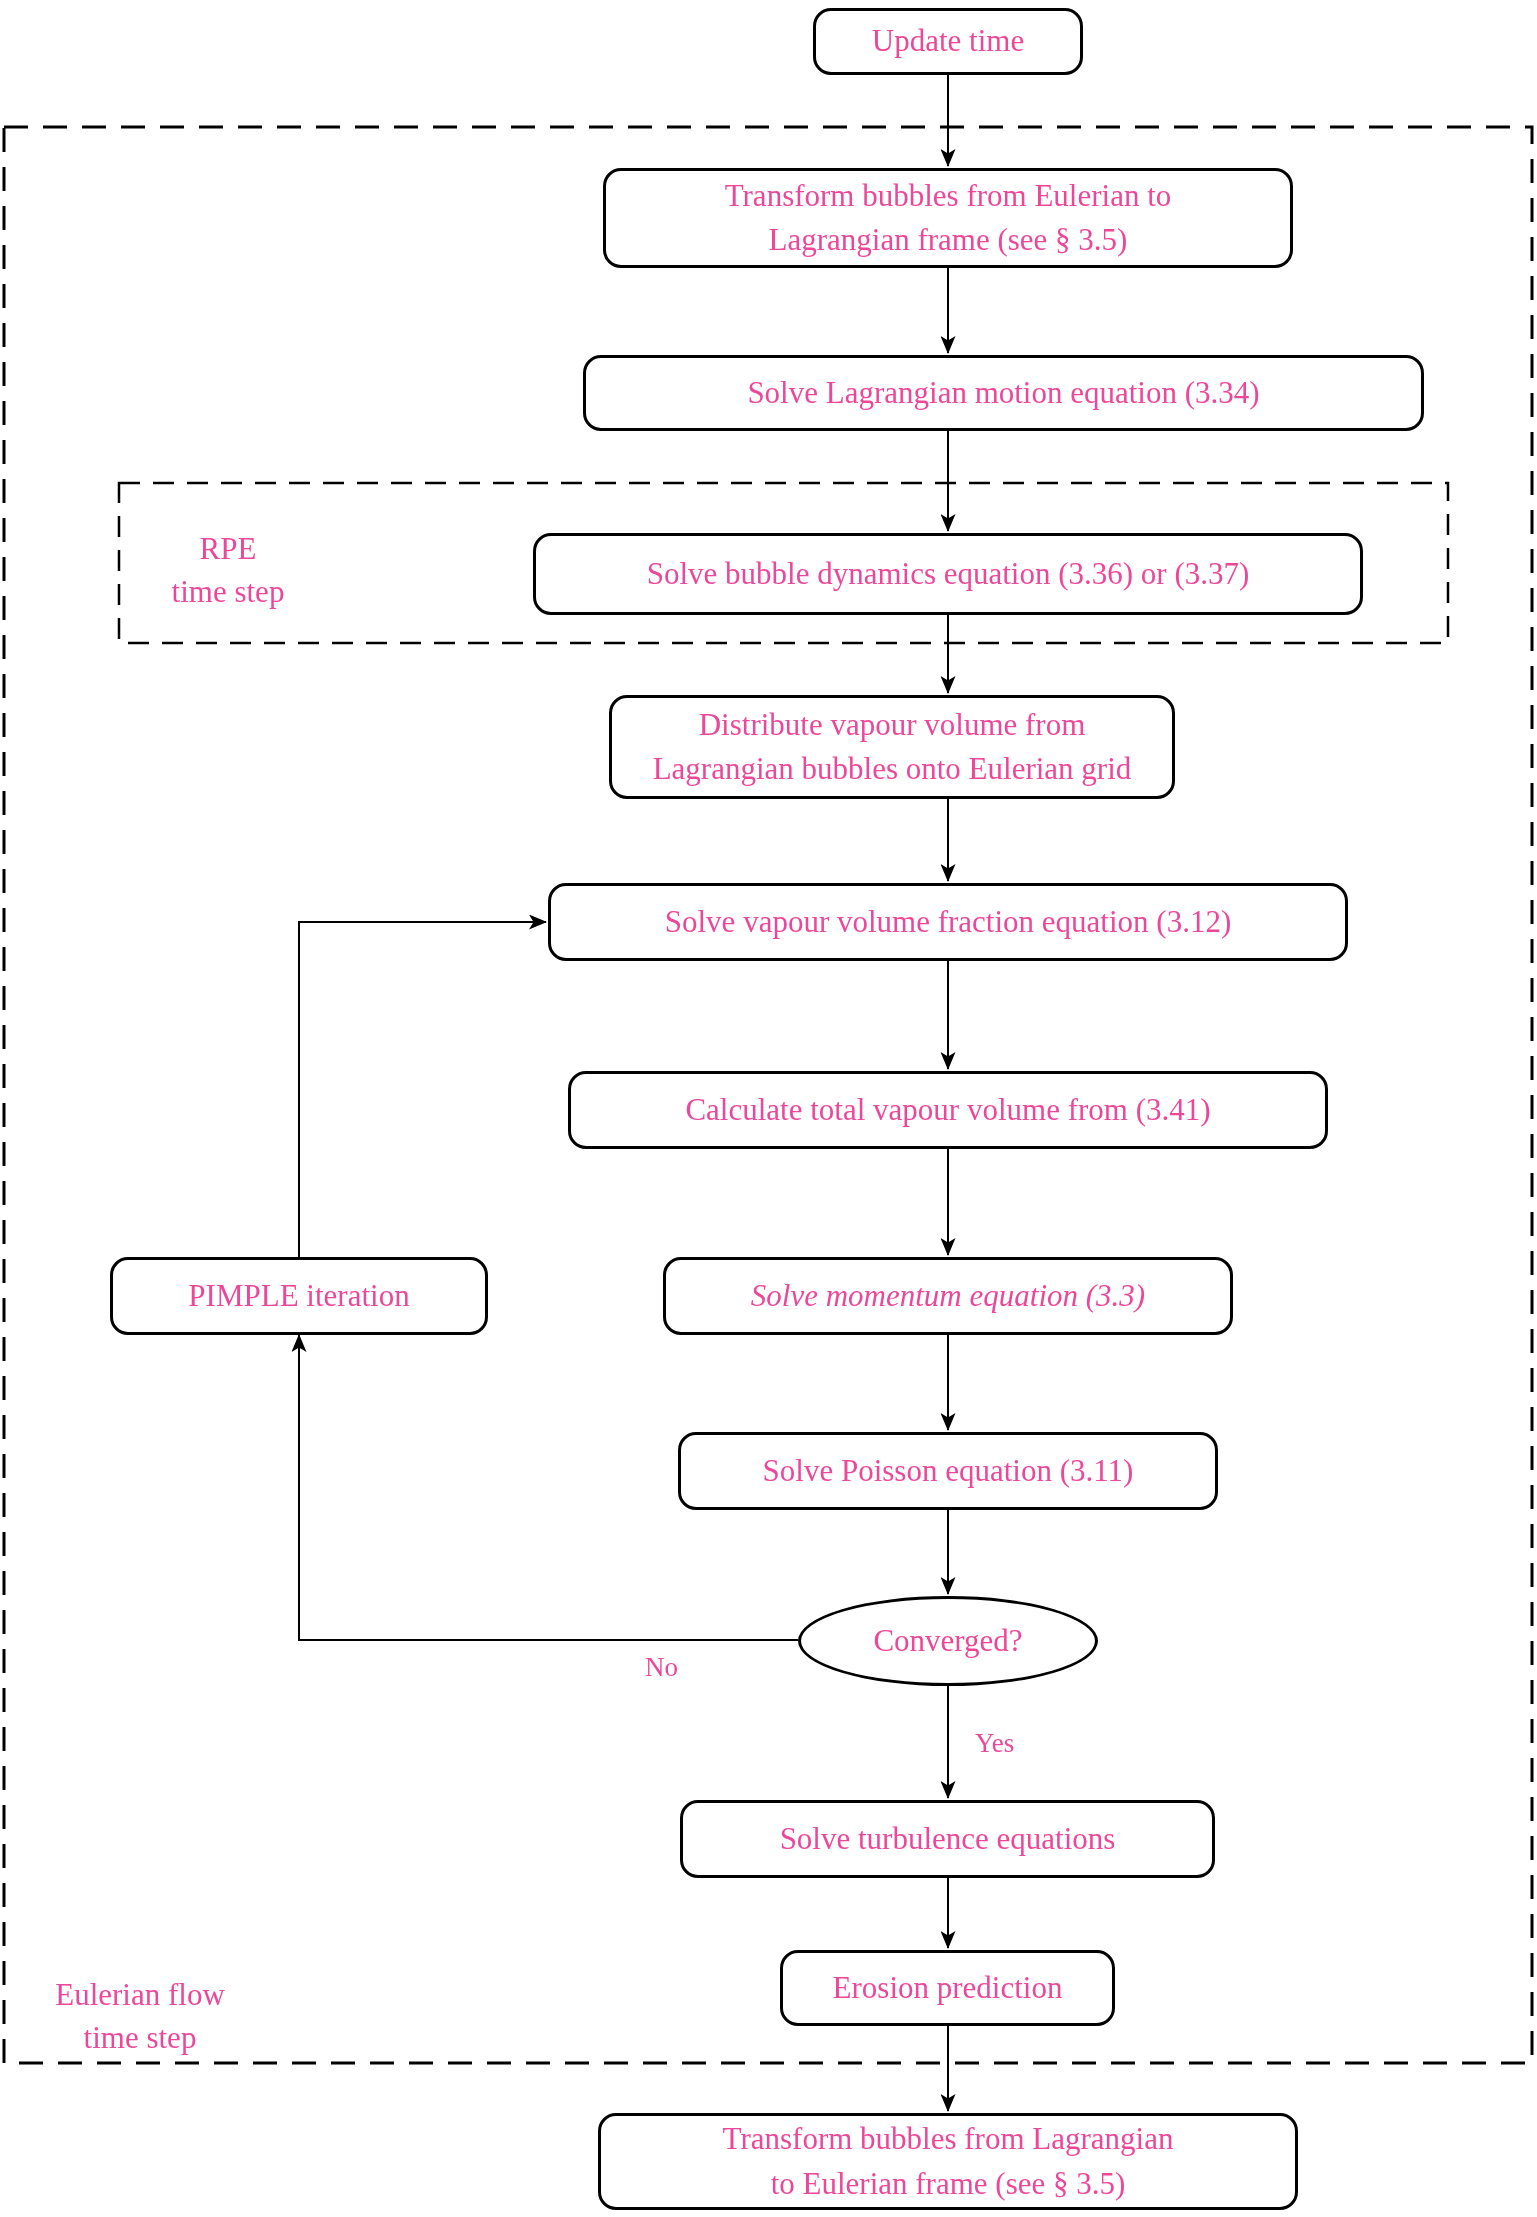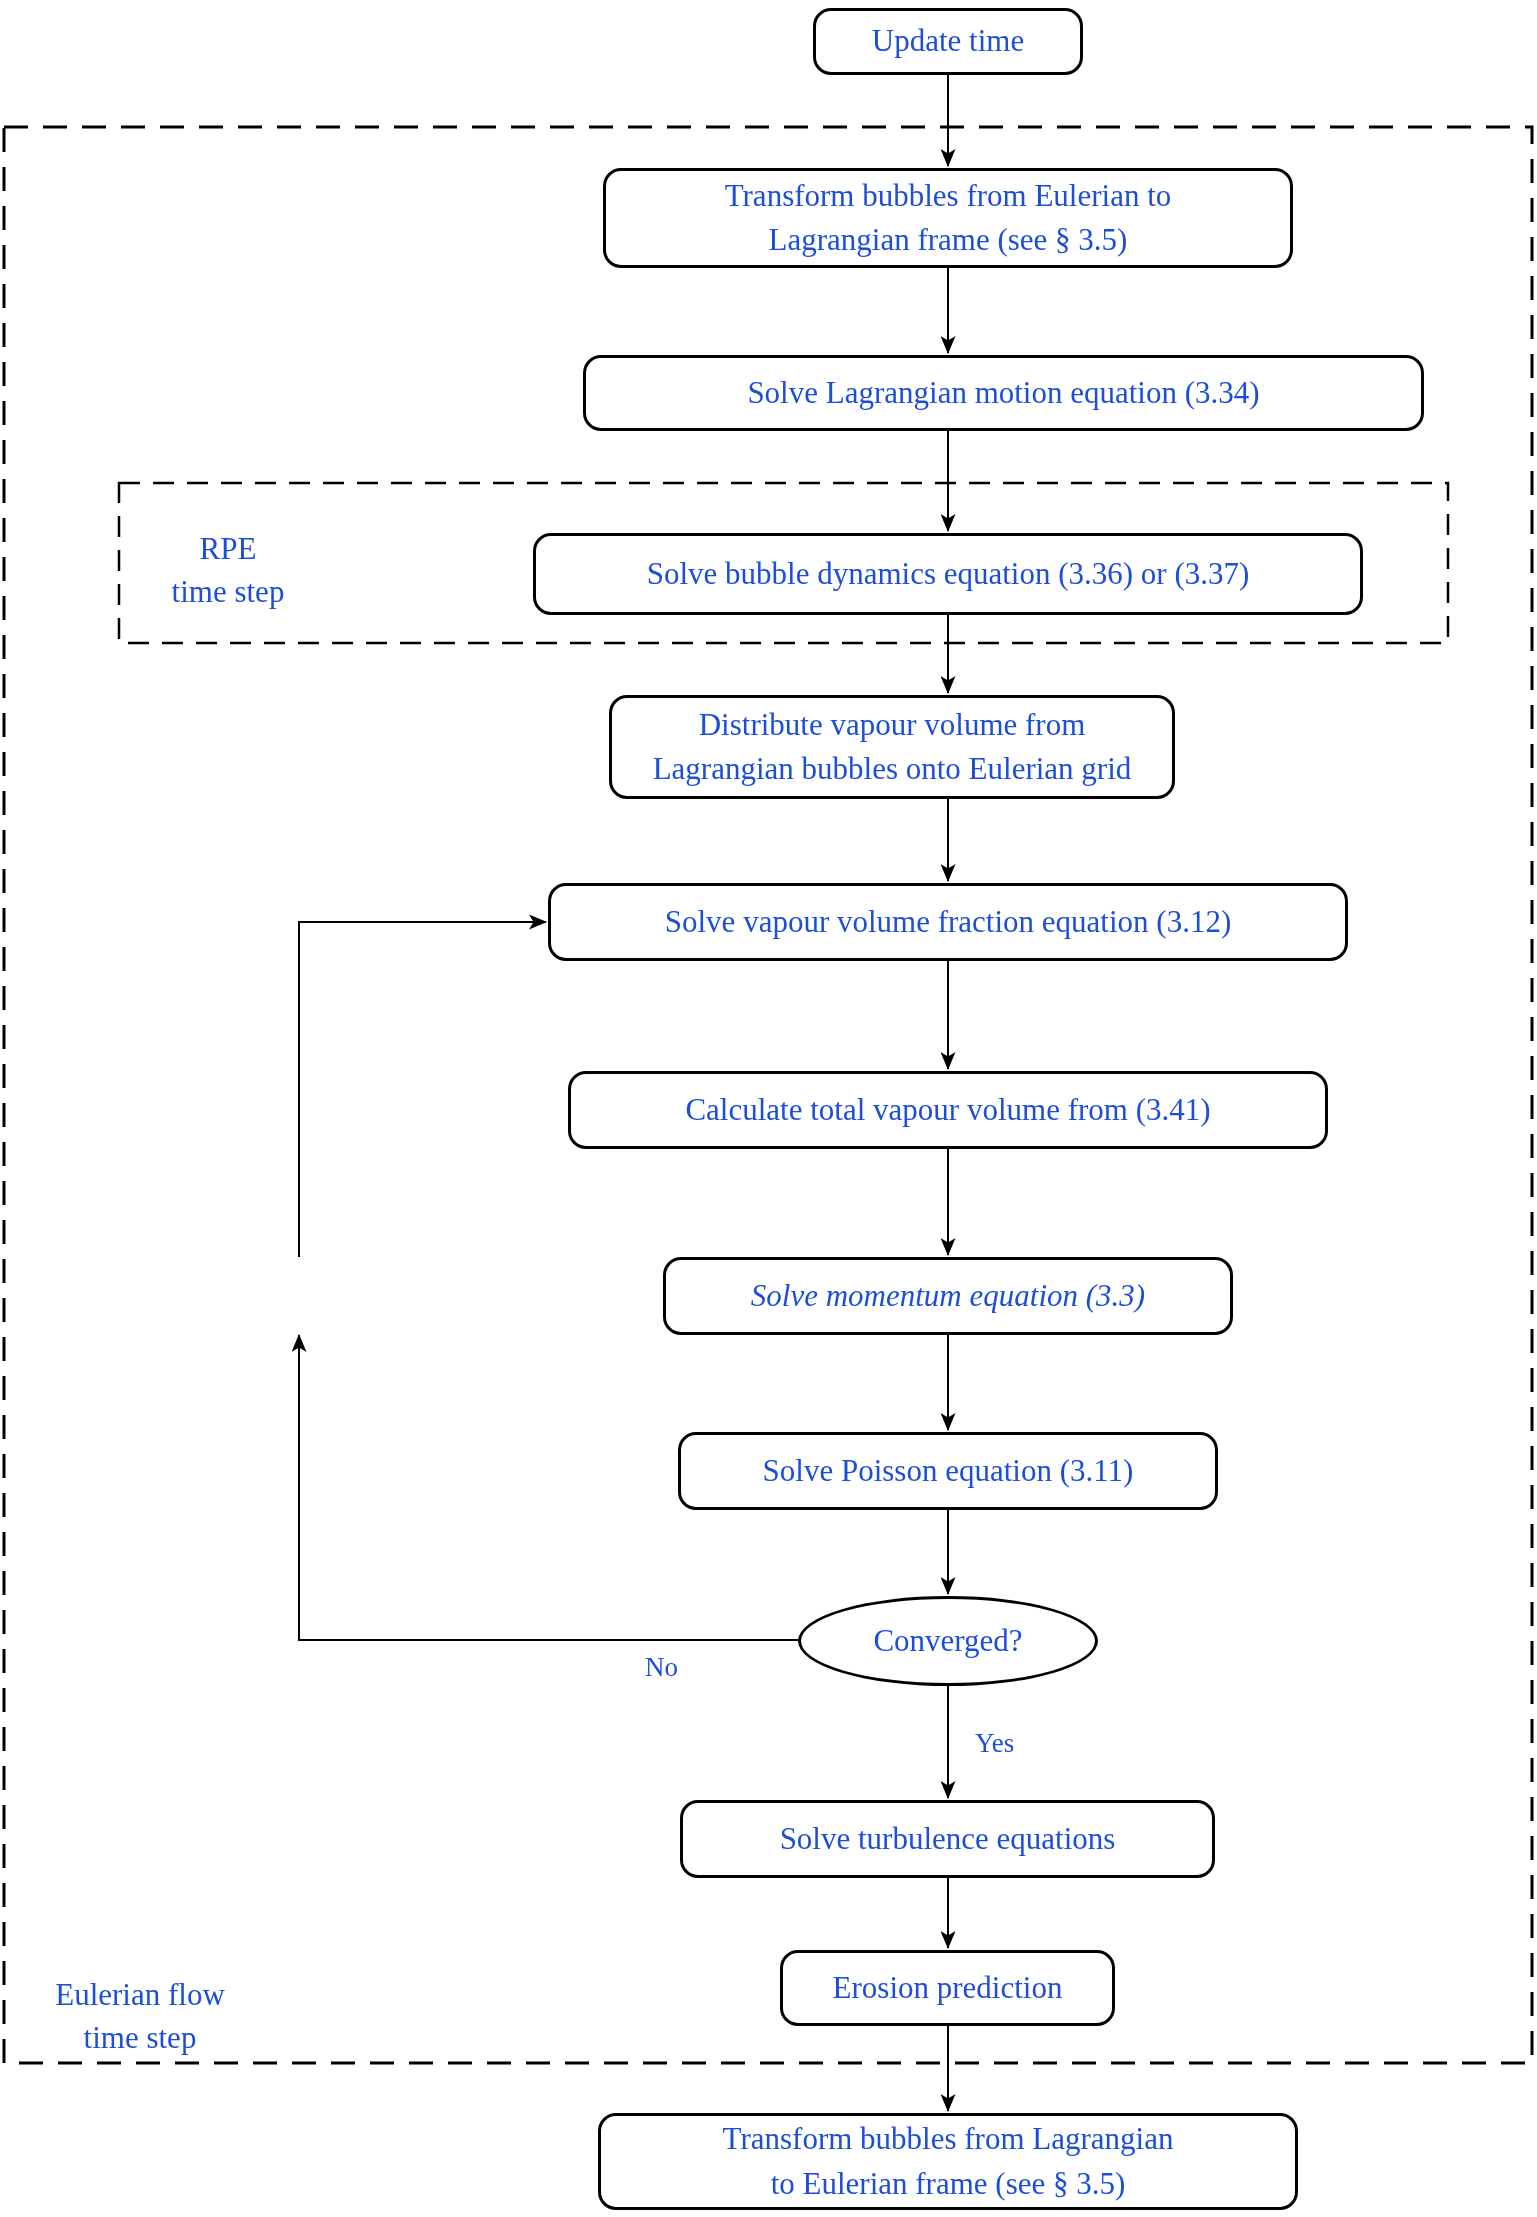--- a/index.html
+++ b/index.html
@@ -1,21 +1,21 @@
 <!DOCTYPE html>
 <html><head>
 <meta charset="utf-8">
 <style>
   html,body { margin:0; padding:0; background:#ffffff; }
   #canvas {
     position:relative;
     width:1537px; height:2217px;
     background:#ffffff;
     font-family:"Liberation Serif","DejaVu Serif",serif;
-    color:#1d4ed8;
+    color:#ec4899;
   }
   #wires { position:absolute; left:0; top:0; width:1537px; height:2217px; }
   .node {
     position:absolute; box-sizing:border-box;
     border:3px solid #000; border-radius:18px; background:#fff;
     display:flex; align-items:center; justify-content:center;
     text-align:center; white-space:pre-line;
     font-size:31px; line-height:1.42;
   }
   .ellipse { border-radius:50% / 50%; }
@@ -68,20 +68,21 @@
 
   <div class="node" style="left:609px; top:695px; width:566px; height:104px;">Distribute vapour volume from
 Lagrangian bubbles onto Eulerian grid</div>
 
   <div class="node" style="left:548px; top:883px; width:800px; height:78px;">Solve vapour volume fraction equation (3.12)</div>
 
   <div class="node" style="left:568px; top:1071px; width:760px; height:78px;">Calculate total vapour volume from (3.41)</div>
 
   <div class="node" style="left:663px; top:1257px; width:570px; height:78px;font-style:italic;">Solve momentum equation (3.3)</div>
 
+  <div class="node" style="left:110px; top:1257px; width:378px; height:78px;">PIMPLE iteration</div>
 
   <div class="node" style="left:678px; top:1432px; width:540px; height:78px;">Solve Poisson equation (3.11)</div>
 
   <div class="node ellipse" style="left:798px; top:1596px; width:300px; height:90px;">Converged?</div>
 
   <div class="node" style="left:680px; top:1800px; width:535px; height:78px;">Solve turbulence equations</div>
 
   <div class="node" style="left:780px; top:1950px; width:335px; height:76px;">Erosion prediction</div>
 
   <div class="node" style="left:598px; top:2113px; width:700px; height:97px;">Transform bubbles from Lagrangian

